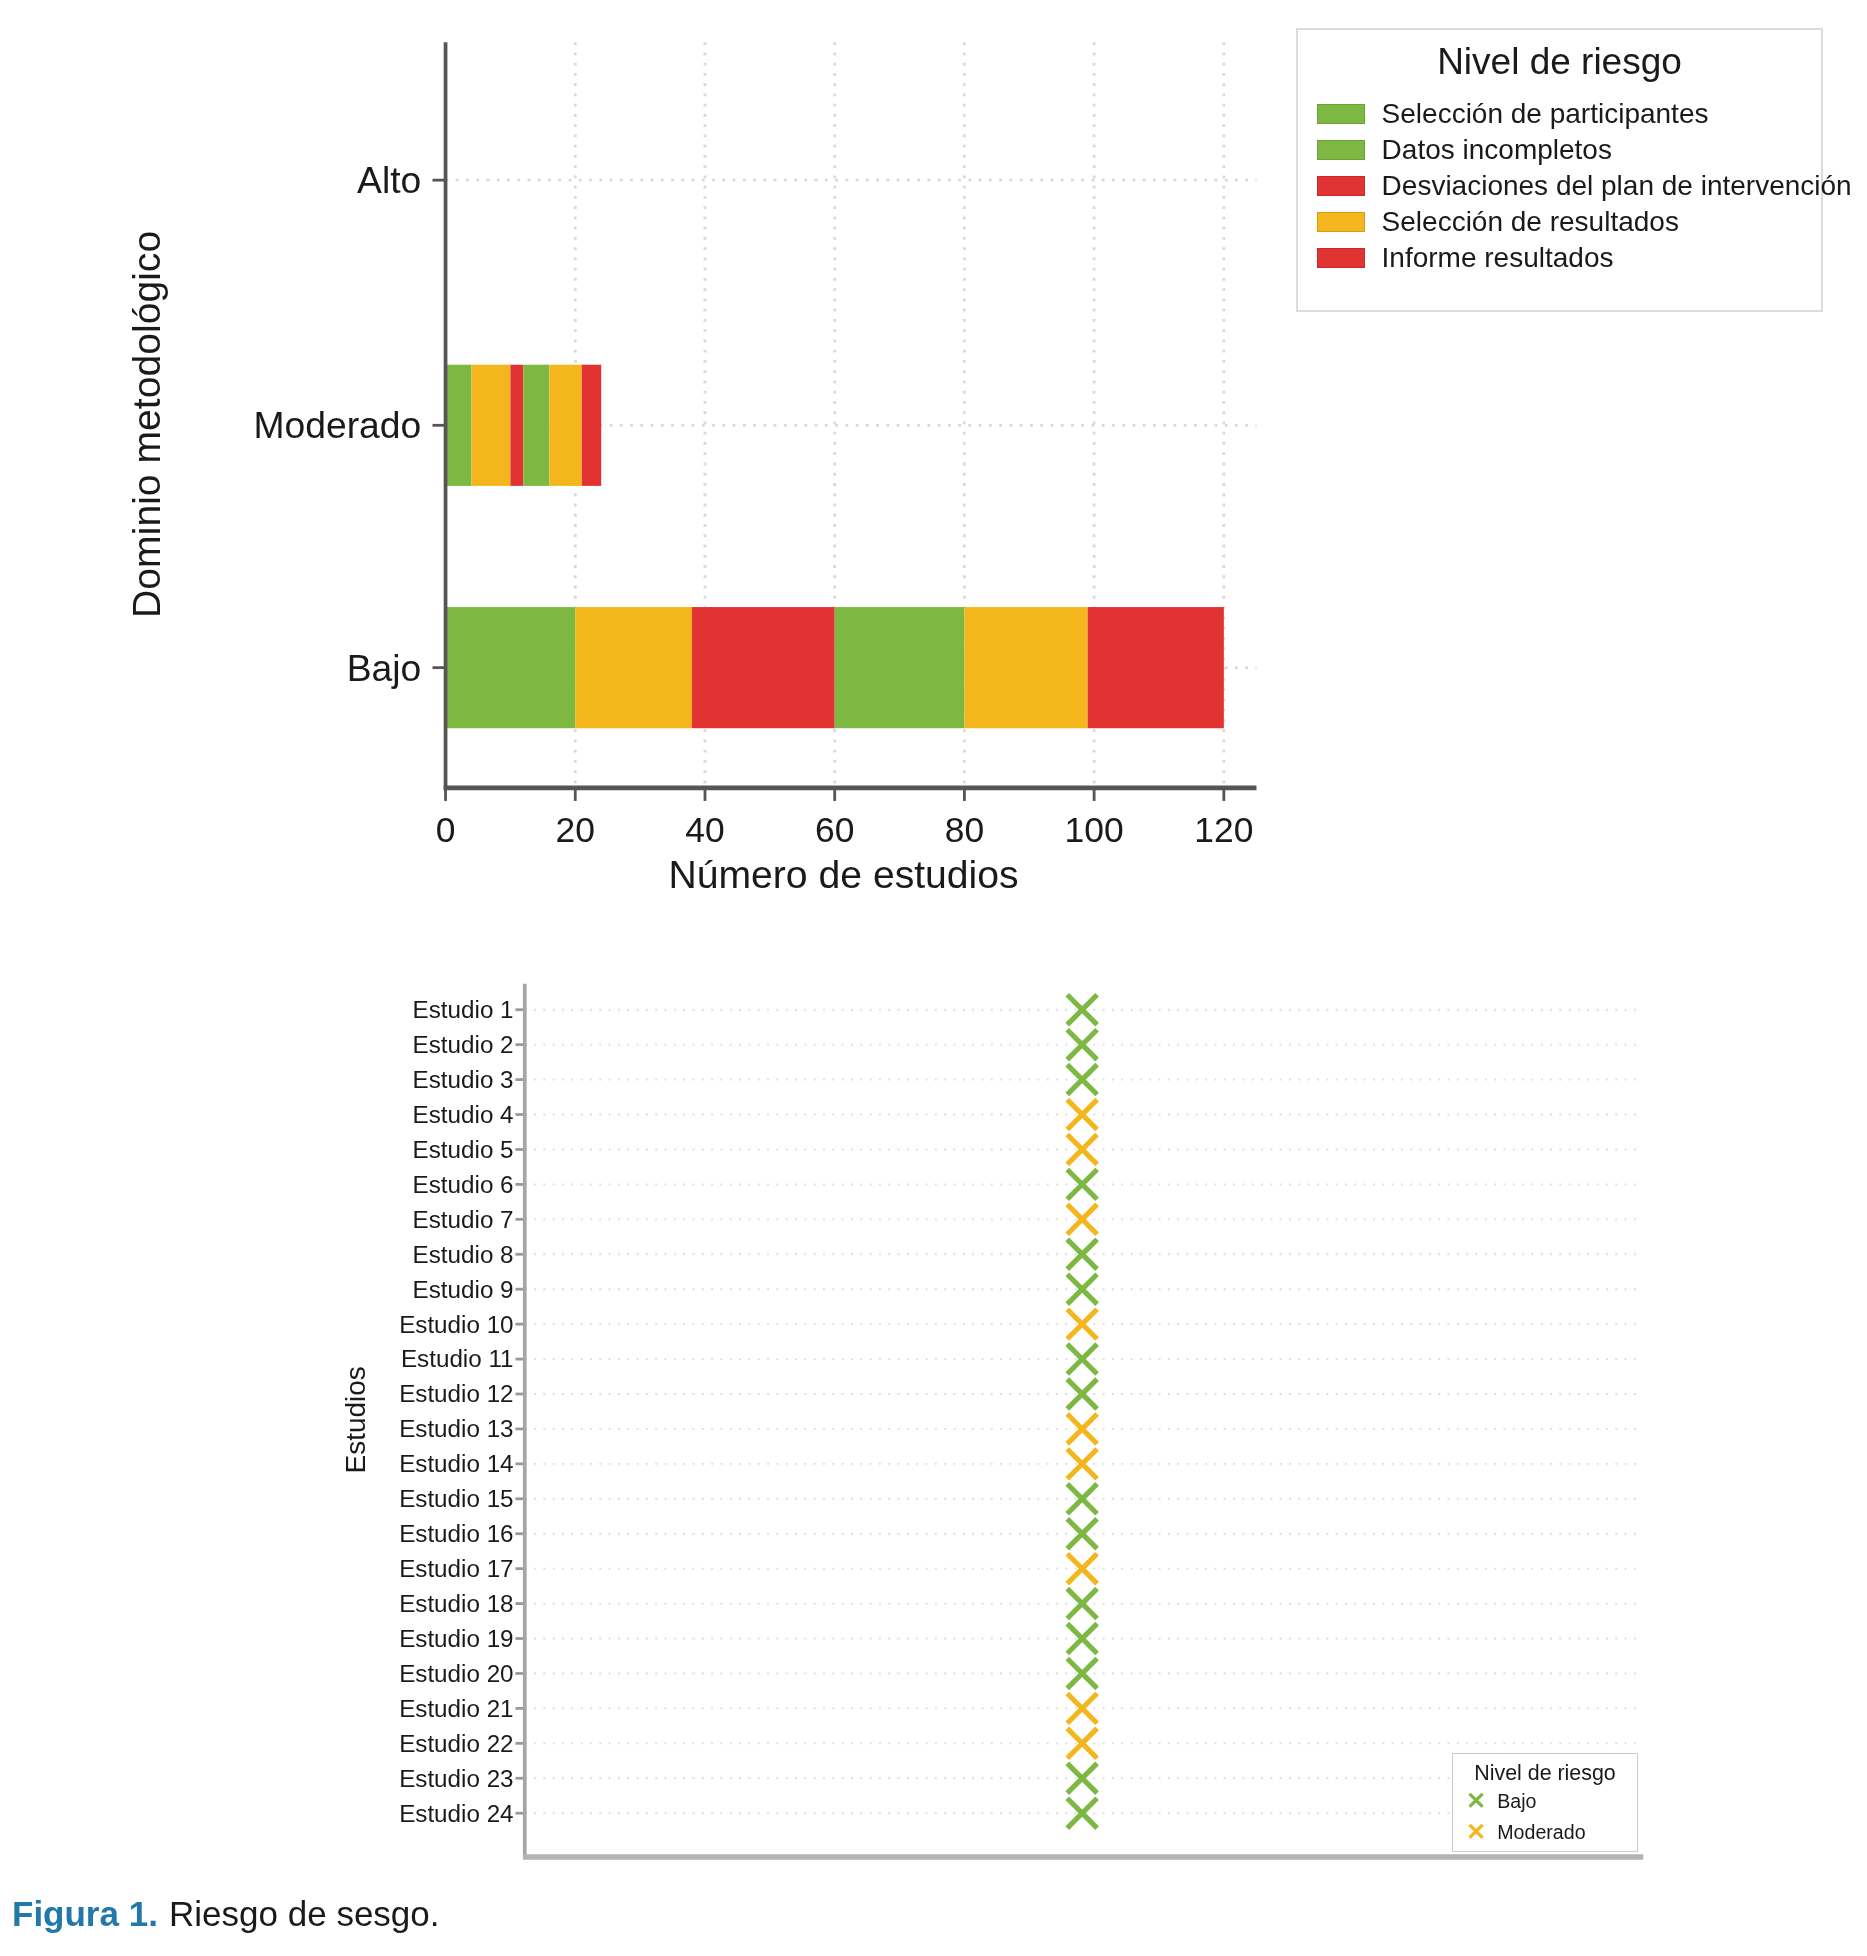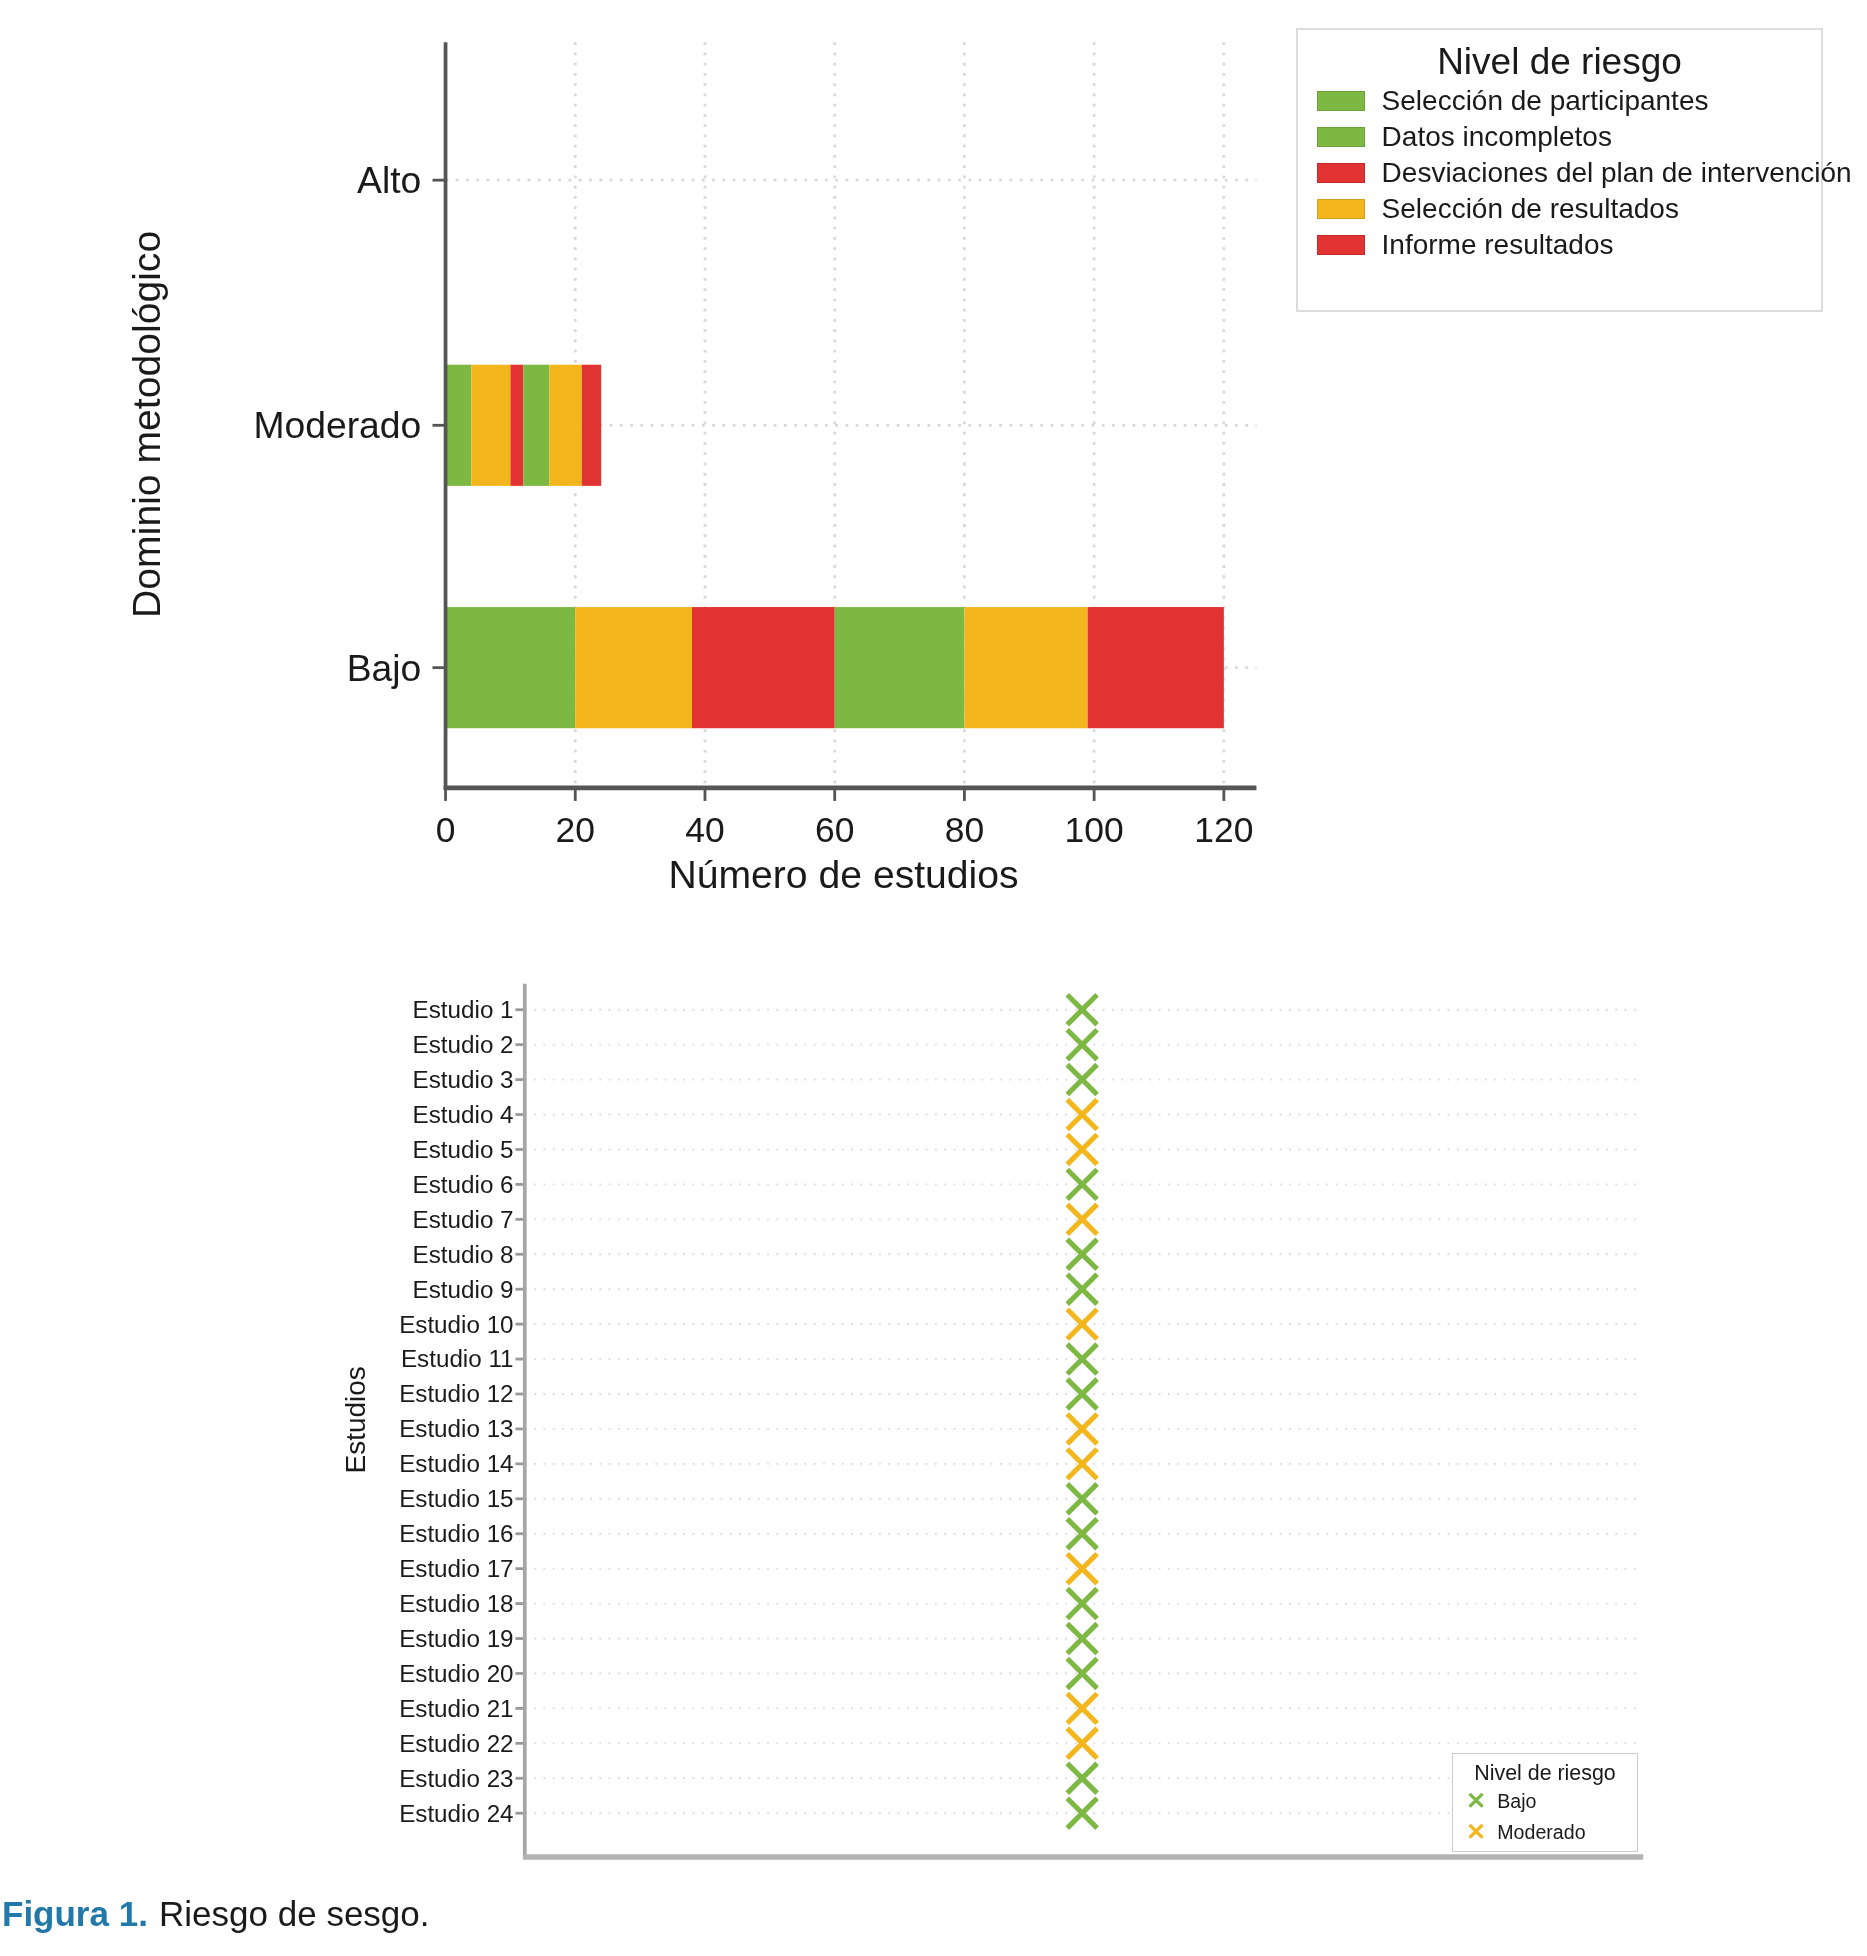--- a/index.html
+++ b/index.html
@@ -6,36 +6,36 @@
   html,body{margin:0;padding:0;background:#ffffff;}
   .page{position:relative;width:1867px;height:1957px;background:#ffffff;
         font-family:"Liberation Sans", sans-serif;color:#1a1a1a;overflow:hidden;}
   svg{position:absolute;left:0;top:0;}
   svg text{font-family:"Liberation Sans", sans-serif;fill:#1a1a1a;}
 
   
   .legend-top{position:absolute;left:1296px;top:28px;width:527px;height:284px;
       background:#ffffff;border:2.8px solid #dcdcdc;box-sizing:border-box;z-index:5;}
   .legend-top .legend-title{font-size:37px;text-align:center;margin-top:11.2px;color:#1a1a1a;}
-  .legend-top .rows{padding-left:18.6px;}
+  .legend-top .rows{margin-top:13px;padding-left:18.6px;}
   .legend-top .row{display:flex;align-items:center;height:36px;}
   .legend-top .swatch{width:48px;height:20.5px;flex:0 0 48px;margin-right:17px;
       border:0.9px solid rgba(0,0,0,0.12);box-sizing:border-box;}
   .legend-top .lbl{font-size:28px;white-space:nowrap;}
 
   
   .legend-bottom{position:absolute;left:1452px;top:1753px;width:186px;height:99px;
       background:#ffffff;border:1.9px solid #cccccc;box-sizing:border-box;z-index:5;}
   .legend-bottom .legend-title{font-size:21.4px;text-align:center;margin-top:6.5px;}
   .legend-bottom .row{display:flex;align-items:center;height:31px;padding-left:13px;}
   .legend-bottom .xmark{font-size:24px;font-weight:bold;margin-right:11.2px;line-height:1;}
   .legend-bottom .lbl{font-size:19.6px;}
 
   
-  .caption{position:absolute;left:2px;top:1894px;font-size:35px;z-index:5;}
+  .caption{position:absolute;left:12px;top:1894px;font-size:35px;z-index:5;}
   .caption .cap-label{font-weight:bold;}
   .caption .cap-text{color:#1a1a1a;margin-left:11.2px;}
 </style>
 </head>
 <body>
 
 <div class="page">
 
   <svg id="charts" width="1867" height="1957" viewBox="0 0 2003 2099">
       <line x1="617.1666666666666" y1="45" x2="617.1666666666666" y2="845" stroke="#d9d9d9" stroke-width="3" stroke-dasharray="3 8"></line>

